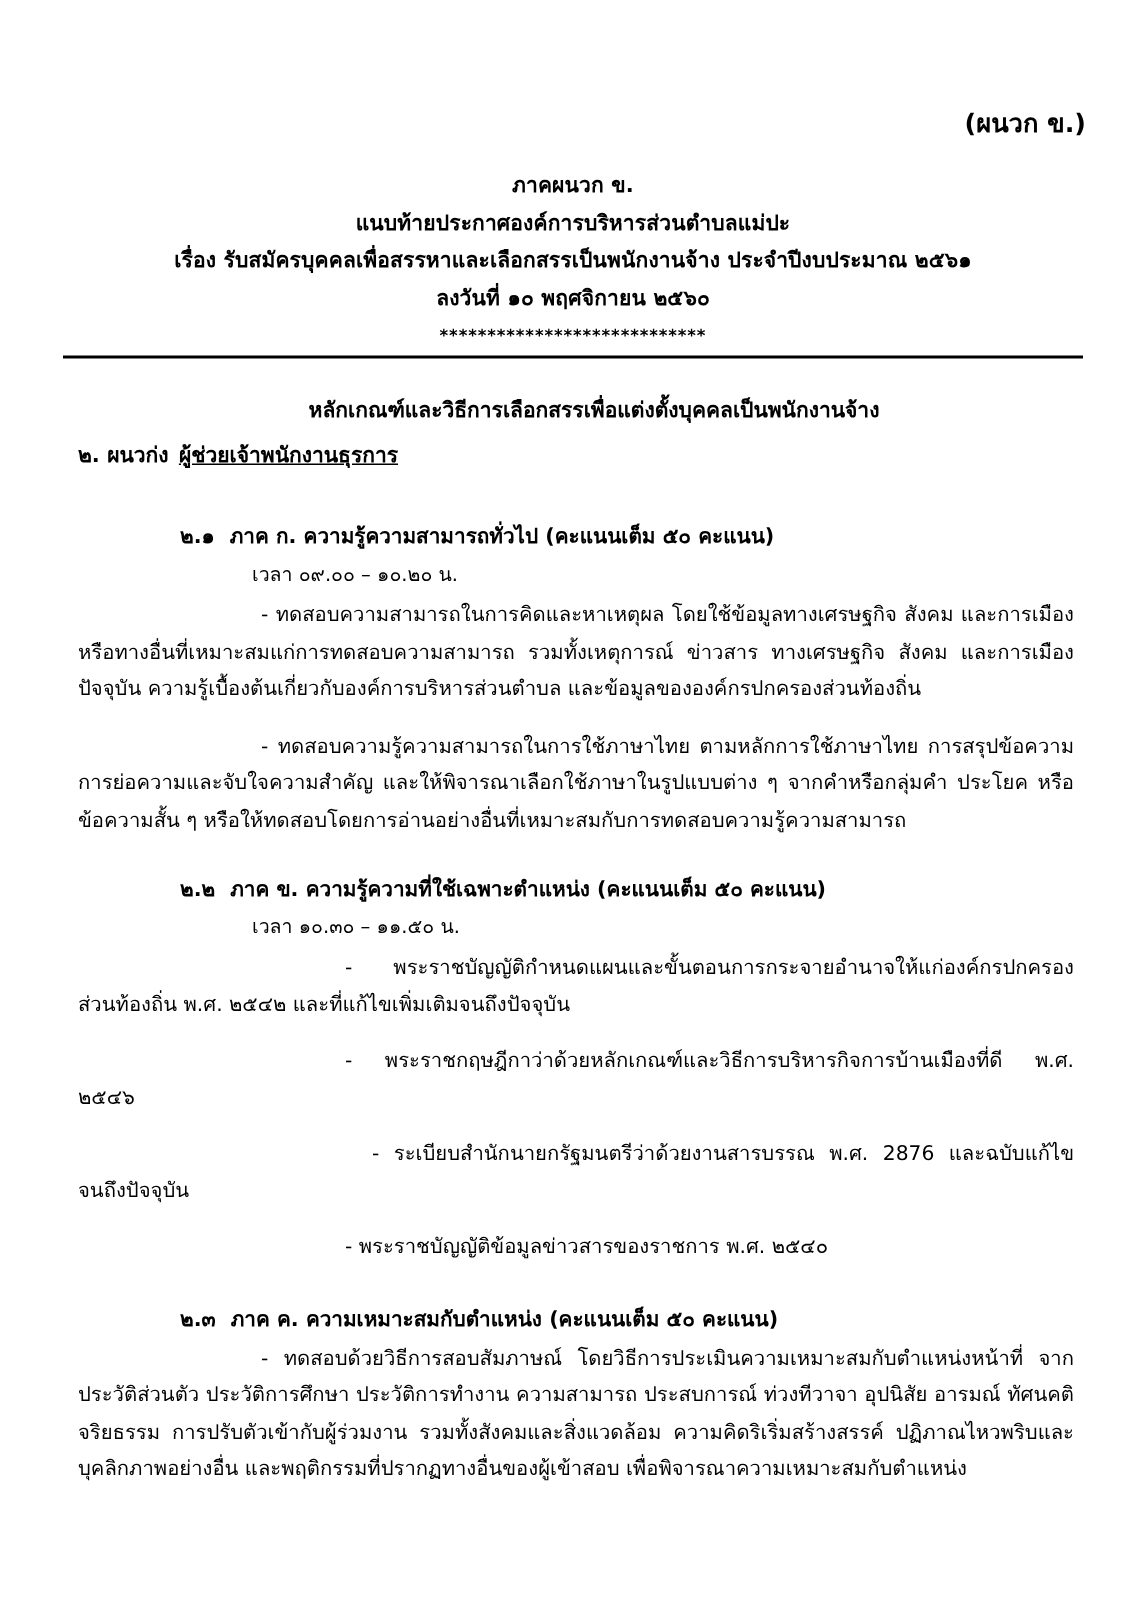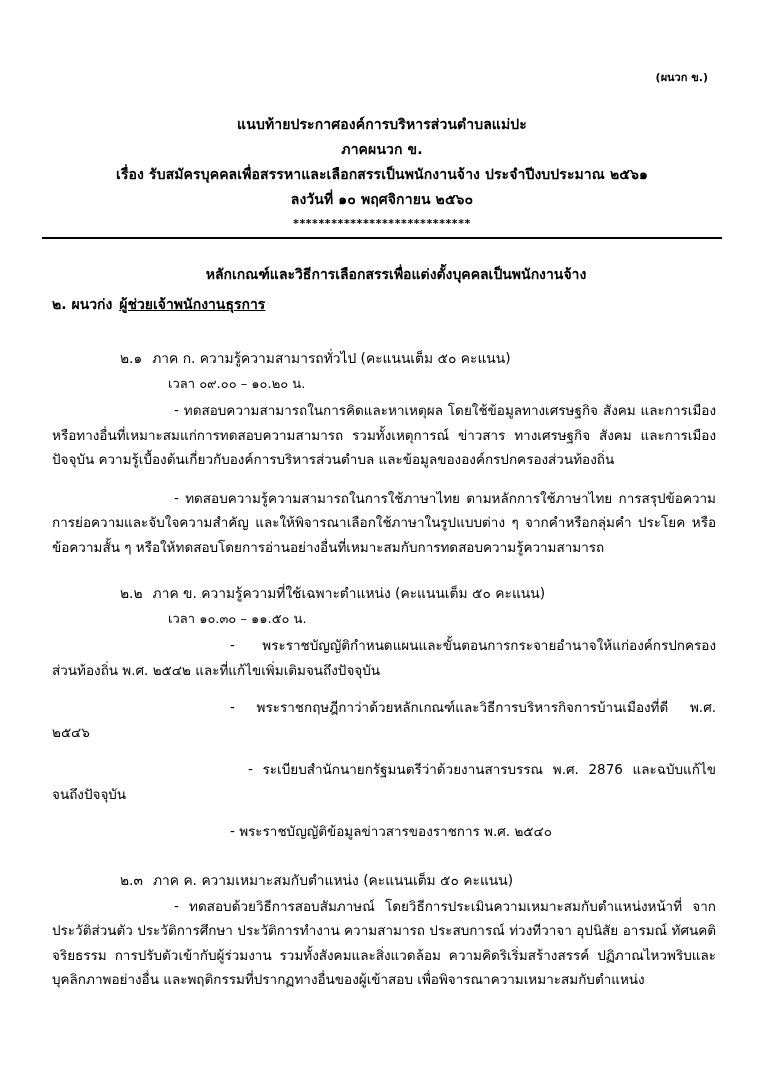--- a/index.html
+++ b/index.html
@@ -20,22 +20,22 @@
     height: 1080px;
     box-sizing: border-box;
     padding: 0;
     background: #ffffff;
   }
 
   
   .annex-mark {
     position: absolute;
     top: 68px;
-    right: 56px;
-    font-size: 11px;
+    right: 40px;
+    font-size: 17px;
     font-weight: bold;
     text-align: right;
   }
 
   
   .title-block {
     position: absolute;
     top: 112px;
     left: 60px;
     right: 60px;
@@ -91,21 +91,21 @@
   .position-line .name {
     text-decoration: underline;
     padding: 0 2px;
     margin-top: 27px;
   }
 
   .section { margin-bottom: 4px; }
 
   .sec-head {
     font-size: 13.8px;
-    font-weight: normal;
+    font-weight: bold;
     line-height: 24px;
     margin-left: 68px;
     margin-bottom: 2px;
   }
   .sec-head .num { margin-right: 10px; }
 
   .sec-time {
     font-size: 13px;
     line-height: 24px;
     margin-left: 116px;
@@ -136,22 +136,22 @@
   .gap-sm { height: 10px; }
 </style>
 </head>
 <body>
 
 <div class="page">
 
   <div class="annex-mark">(ผนวก ข.)</div>
 
   <div class="title-block">
+    <div class="line">ภาคผนวก ข.</div>
     <div class="line">แนบท้ายประกาศองค์การบริหารส่วนตำบลแม่ปะ</div>
-    <div class="line">ภาคผนวก ข.</div>
     <div class="line wide">เรื่อง รับสมัครบุคคลเพื่อสรรหาและเลือกสรรเป็นพนักงานจ้าง ประจำปีงบประมาณ ๒๕๖๑</div>
     <div class="line">ลงวันที่  ๑๐ พฤศจิกายน ๒๕๖๐</div>
     <div class="stars">****************************</div>
   </div>
 
   <div class="hrule"></div>
 
   <div class="body">
 
     <div class="heading-main">หลักเกณฑ์และวิธีการเลือกสรรเพื่อแต่งตั้งบุคคลเป็นพนักงานจ้าง</div>

